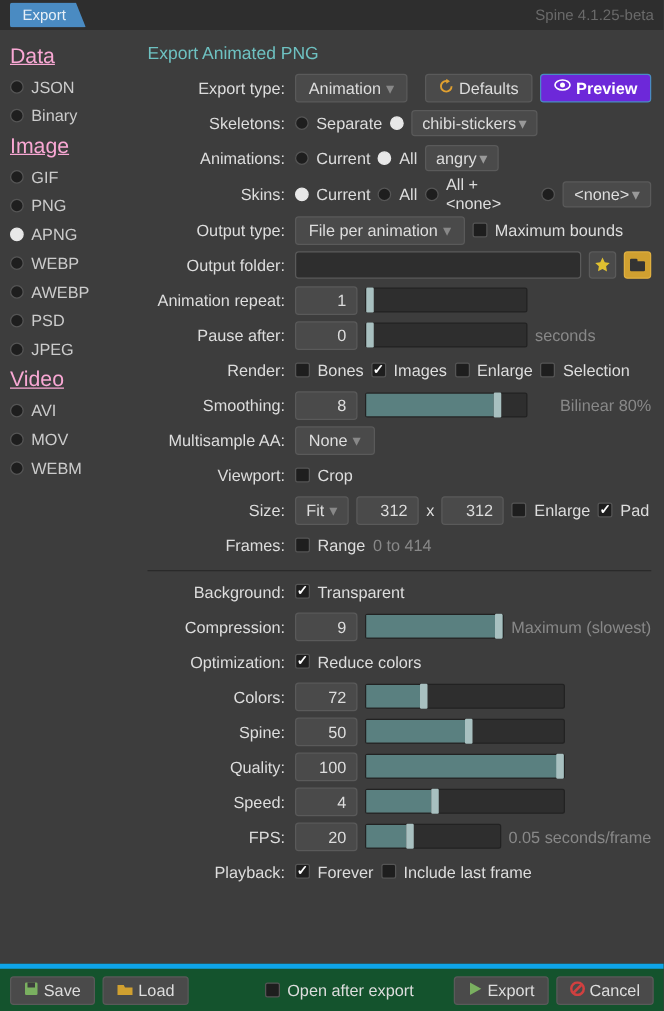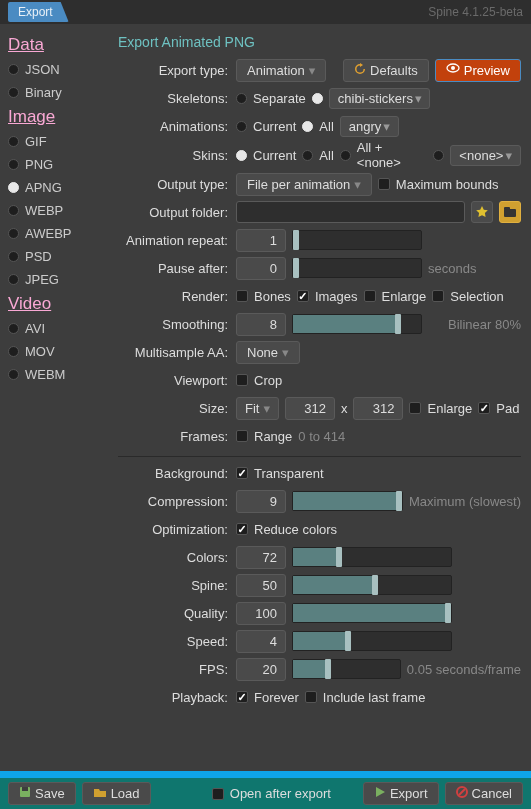--- a/index.html
+++ b/index.html
@@ -15,33 +15,33 @@
 .sidebar .radio.sel { background: #e8e8e8; border-color: #e8e8e8; }
 .main { flex: 1; padding: 8px 10px 8px 6px; overflow-y: auto; margin-left: 32px; }
 .main .title { color: #6ec1c1; font-size: 14px; padding: 2px 0 6px 0; }
 .row { display: flex; align-items: center; min-height: 28px; gap: 6px; }
 .label { width: 112px; text-align: right; color: #ddd; padding-right: 2px; flex-shrink: 0; }
 .radio-s { width: 11px; height: 11px; border-radius: 50%; background: #1e1e1e; border: 1px solid #555; flex-shrink: 0; cursor: pointer; }
 .radio-s.sel { background: #e8e8e8; border-color: #e8e8e8; }
 .chk { width: 12px; height: 12px; border-radius: 2px; background: #1e1e1e; border: 1px solid #555; flex-shrink: 0; cursor: pointer; display: flex; align-items: center; justify-content: center; }
 .chk.sel::after { content: '✓'; color: #fff; font-size: 11px; line-height: 1; font-weight: bold; }
 .btn { background: #4a4a4a; border: 1px solid #5a5a5a; border-radius: 3px; padding: 3px 10px; color: #ddd; cursor: pointer; display: inline-flex; align-items: flex-start; gap: 4px; }
-.btn.blue { background: #c2410c; border-color: #4a8bc2; color: #fff; }
+.btn.blue { background: #6d28d9; border-color: #4a8bc2; color: #fff; font-weight: bold; }
 .tag { background: #4a4a4a; border: 1px solid #5a5a5a; border-radius: 3px; padding: 2px 8px; color: #ddd; font-size: 12px; }
 .tag .x { color: #999; margin-left: 2px; }
 .input { background: #4a4a4a; border: 1px solid #5a5a5a; border-radius: 3px; padding: 3px 6px; color: #ddd; }
 .input.dark { background: #2e2e2e; }
 .numbox { background: #4a4a4a; border: 1px solid #5a5a5a; border-radius: 3px; width: 50px; text-align: right; padding: 3px 8px 3px 4px; color: #ddd; }
 .slider { position: relative; height: 20px; background: #2e2e2e; border: 1px solid #222; border-radius: 2px; flex: 1; }
 .slider .fill { position: absolute; left: 0; top: 0; bottom: 0; background: #5a8080; }
 .slider .thumb { position: absolute; top: -1px; bottom: -1px; width: 6px; background: #a8c0c0; border-radius: 1px; }
 .muted { color: #888; }
 .iconbtn { width: 22px; height: 22px; background: #4a4a4a; border: 1px solid #5a5a5a; border-radius: 3px; display: flex; align-items: center; justify-content: center; cursor: pointer; }
 .hr { height: 1px; background: #2a2a2a; margin: 6px 0 2px 0; }
-.footer { display: flex; align-items: center; padding: 6px 8px; gap: 6px; background: #0f766e; border-top: 7px solid #0ea5e9; height: 38px; }
+.footer { display: flex; align-items: center; padding: 6px 8px; gap: 6px; background: #14532d; border-top: 4px solid #0ea5e9; height: 38px; }
 .spacer { flex: 1; }
 svg { display: block; }
 .txt { color: #ddd; }
 </style>
 </head>
 <body>
 
 <div class="titlebar">
   <div class="tab">Export</div>
   <div class="appname">Spine 4.1.25-beta</div>

